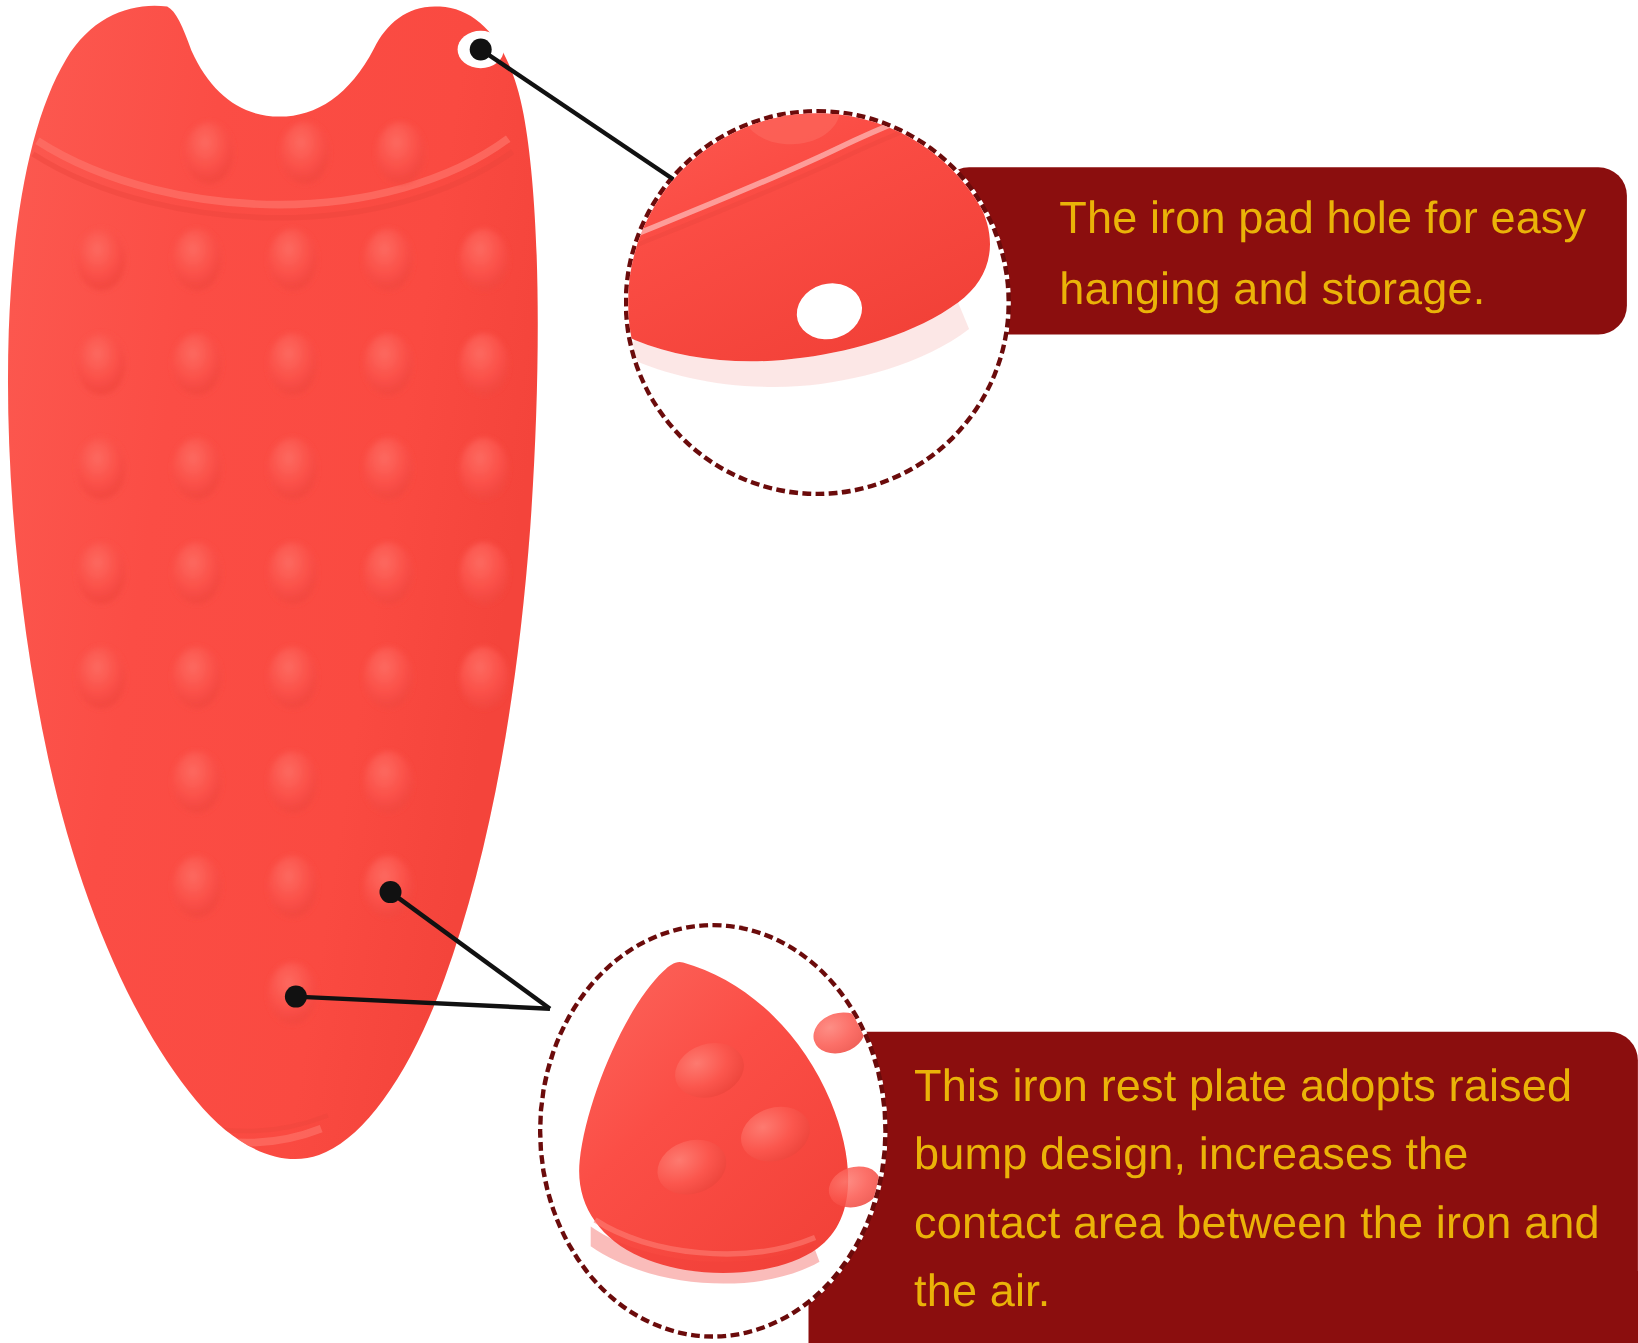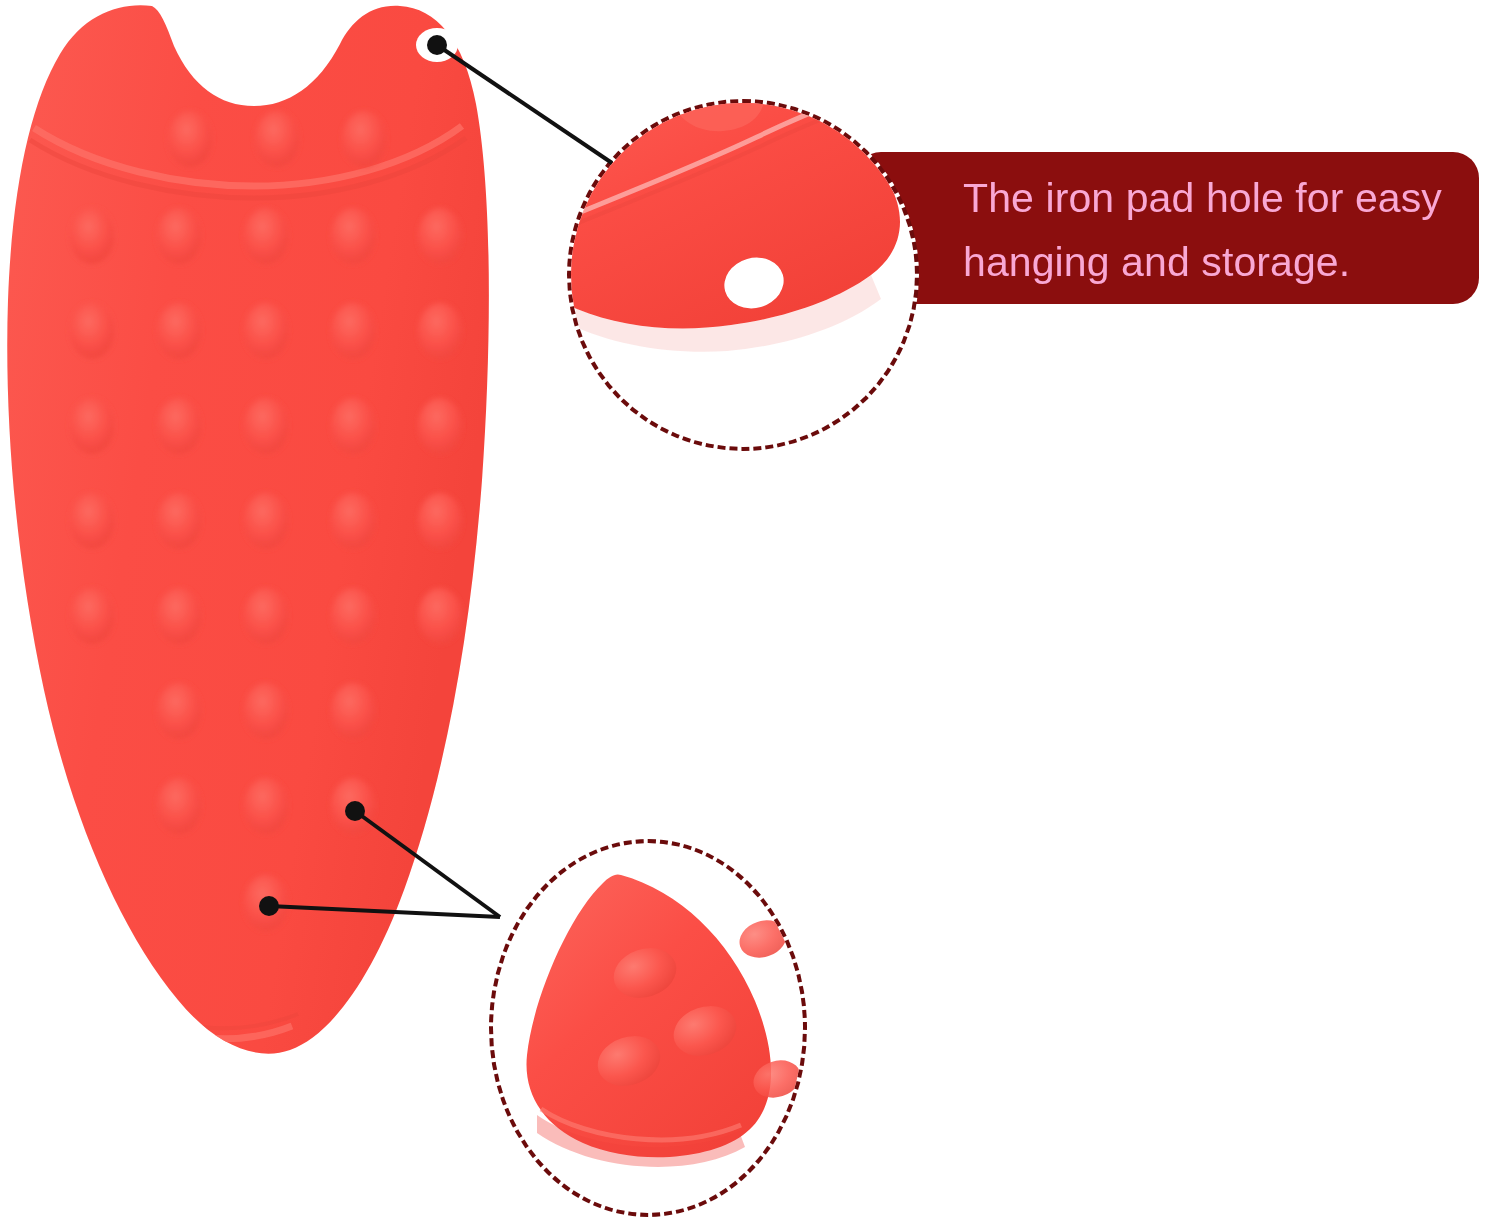--- a/index.html
+++ b/index.html
@@ -25,21 +25,21 @@
     top: 0px;
     width: 540px;
     height: 1080px;
   }
   #pad-svg { display: block; width: 540px; height: 1080px; }
 
   
   .callout-box {
     position: absolute;
     background: #8B0E0E;
-    color: #f9a8d4;
+    color: #eab308;
     box-sizing: border-box;
   }
   #callout-top {
     left: 855px;
     top: 152px;
     width: 624px;
     height: 152px;
     border-radius: 26px;
     padding: 14px 30px 14px 108px;
   }
@@ -214,20 +214,23 @@
       <g>
         <ellipse cx="437" cy="45" rx="21" ry="17" fill="#FFFFFF"></ellipse>
       </g>
     </svg>
   </div>
 
   <div class="callout-box" id="callout-top">
     <div class="callout-text">The iron pad hole for easy hanging and storage.</div>
   </div>
 
+  <div class="callout-box" id="callout-bottom">
+    <div class="callout-text">This iron rest plate adopts raised bump design, increases the contact area between the iron and the air.</div>
+  </div>
 
   <div class="inset" id="inset-top">
     <svg class="inset-svg" width="352" height="352" viewBox="0 0 352 352" xmlns="http://www.w3.org/2000/svg">
       <defs>
         <linearGradient id="insetGradA" x1="0" y1="0" x2="0.7" y2="1">
           <stop offset="0%" stop-color="#FC5F56"></stop>
           <stop offset="45%" stop-color="#FB4D45"></stop>
           <stop offset="100%" stop-color="#F24138"></stop>
         </linearGradient>
       </defs>

